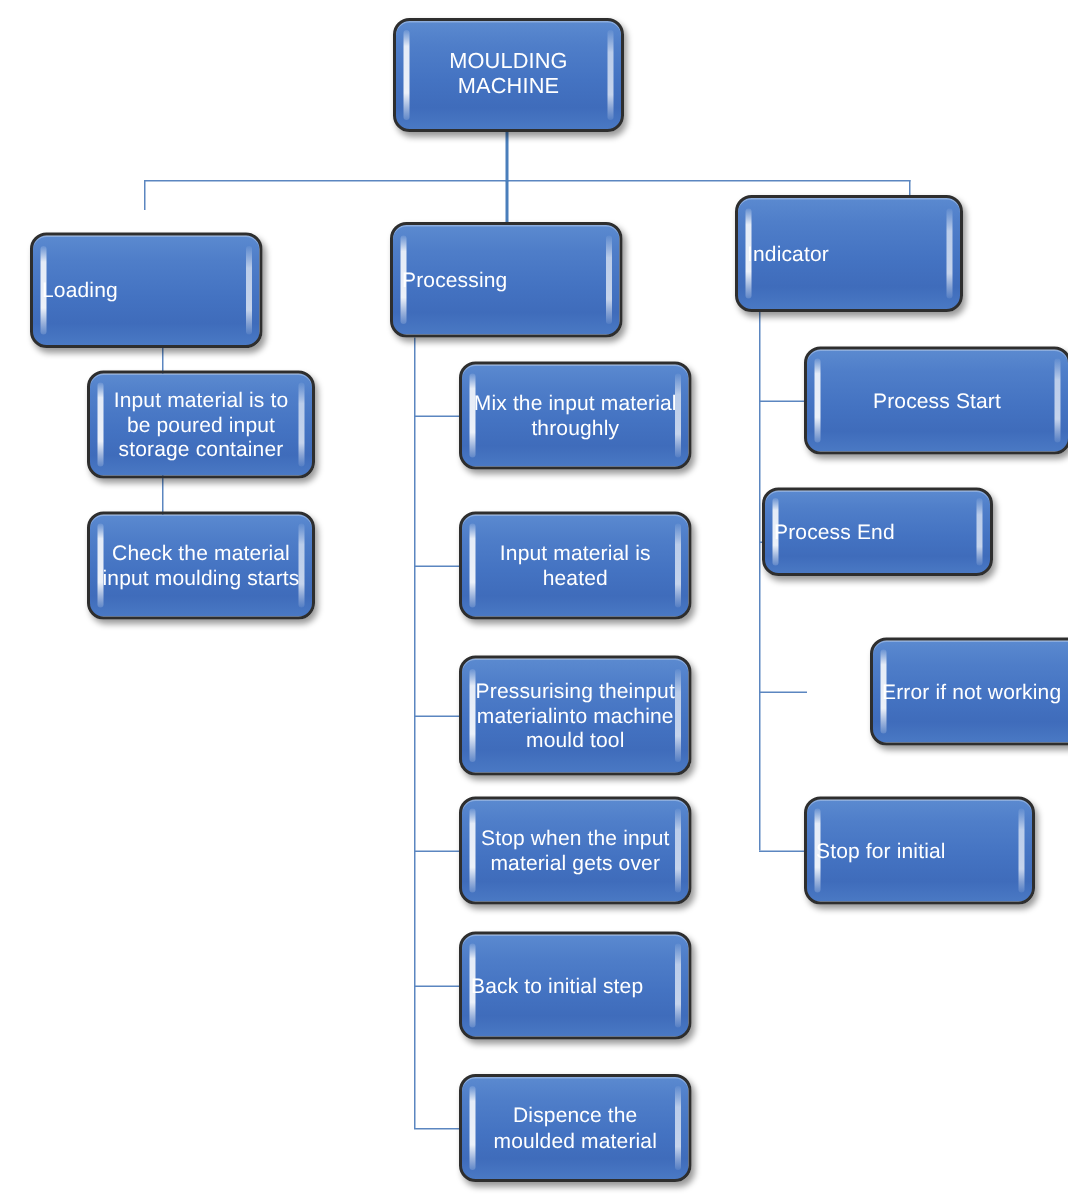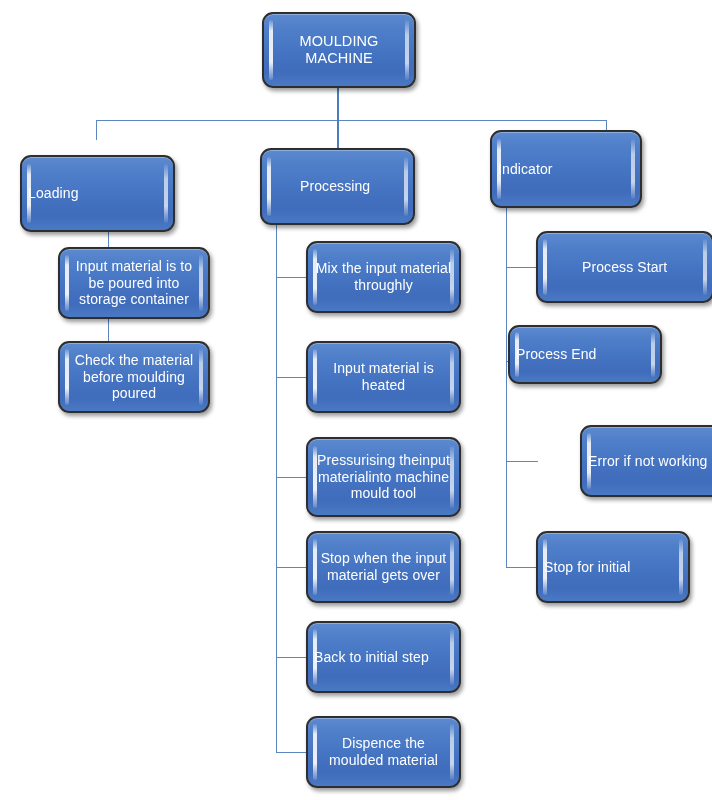--- a/index.html
+++ b/index.html
@@ -125,27 +125,27 @@
 
   <div class="node lvl0" style="left:262px; top:12px; width:154px; height:76px;">
     <span class="label">MOULDING MACHINE</span>
   </div>
 
   <div class="node lvl1" style="left:20px; top:139px; width:155px; height:77px;margin-top:16px;">
     <span class="label">Loading</span>
   </div>
 
   <div class="node lvl2" style="left:58px; top:247px; width:152px; height:72px;">
-    <span class="label">Input material is to be poured into storage container</span>
+    <span class="label">Input material is to be poured input storage container</span>
   </div>
   <div class="node lvl2" style="left:58px; top:341px; width:152px; height:72px;">
-    <span class="label">Check the material before moulding poured</span>
+    <span class="label">Check the material input moulding starts</span>
   </div>
 
-  <div class="node lvl1" style="left:260px; top:148px; width:155px; height:77px;padding-left:32px;">
+  <div class="node lvl1" style="left:260px; top:148px; width:155px; height:77px;">
     <span class="label">Processing</span>
   </div>
 
   <div class="node lvl2" style="left:306px; top:241px; width:155px; height:72px;">
     <span class="label">Mix the input material throughly</span>
   </div>
   <div class="node lvl2" style="left:306px; top:341px; width:155px; height:72px;">
     <span class="label">Input material is heated</span>
   </div>
   <div class="node lvl2" style="left:306px; top:437px; width:155px; height:80px;">

